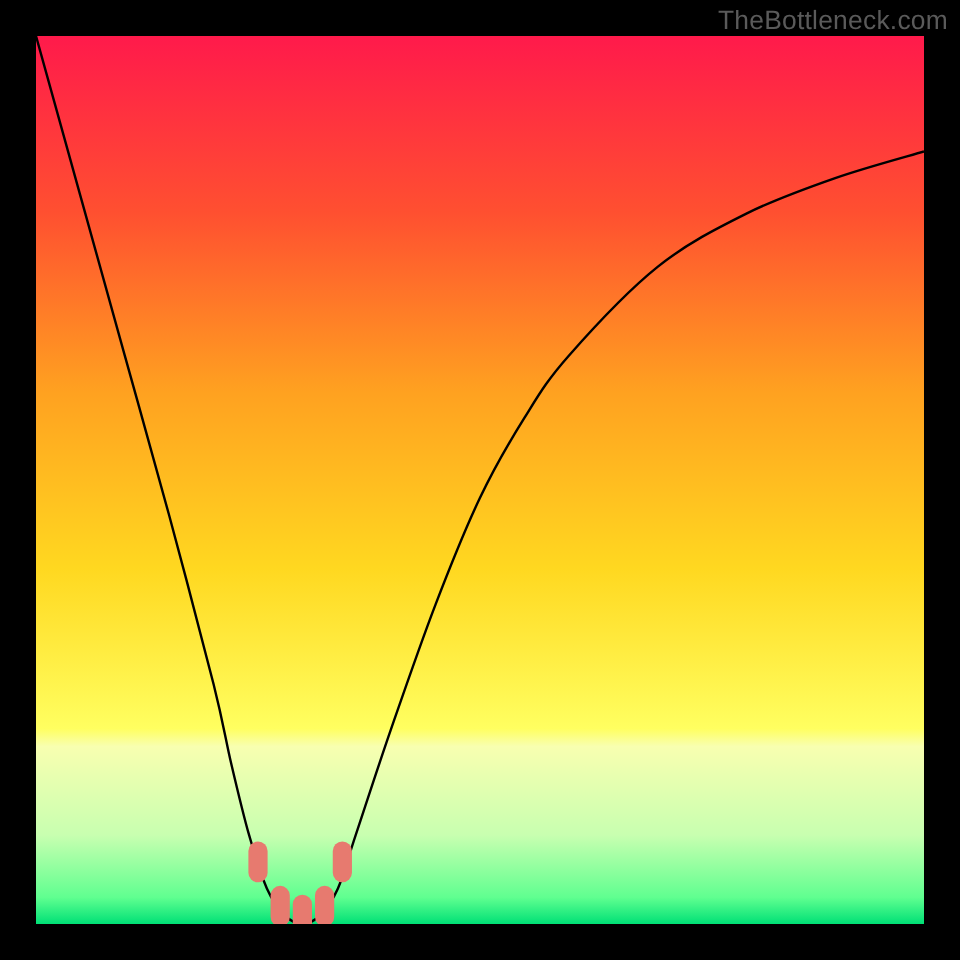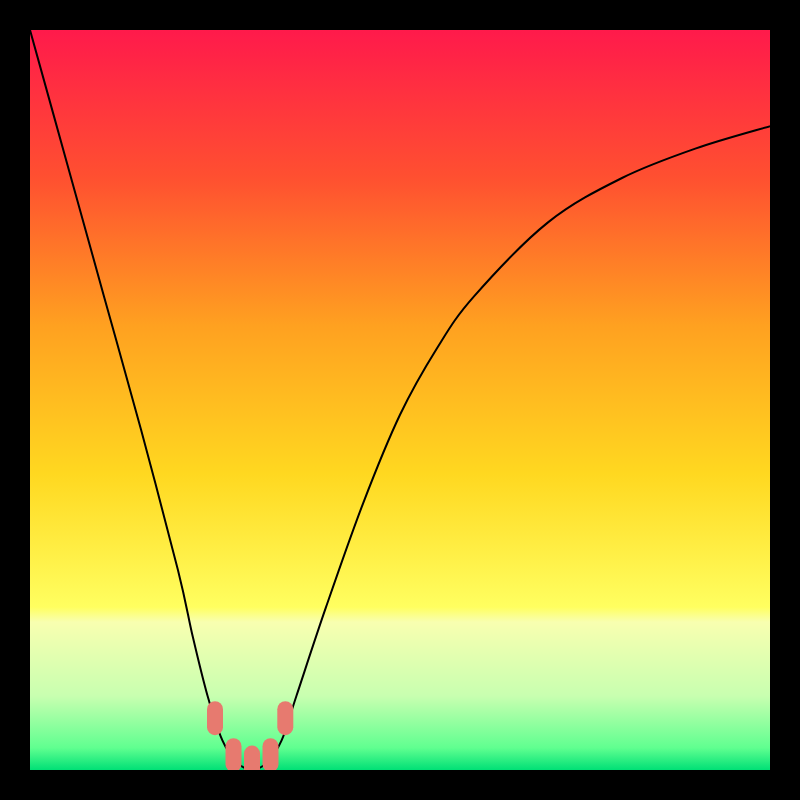--- a/index.html
+++ b/index.html
@@ -78,14 +78,15 @@
           <rect x="177" y="671.2" width="16" height="34" rx="8" ry="8" fill="#e77a6f"></rect>
           <rect x="195.50000000000003" y="708.2" width="16" height="34" rx="8" ry="8" fill="#e77a6f"></rect>
           <rect x="214" y="715.6" width="16" height="34" rx="8" ry="8" fill="#e77a6f"></rect>
           <rect x="232.5" y="708.2" width="16" height="34" rx="8" ry="8" fill="#e77a6f"></rect>
           <rect x="247.29999999999998" y="671.2" width="16" height="34" rx="8" ry="8" fill="#e77a6f"></rect>
         </g>
     </svg>
 
   </div>
 
+  <div class="watermark">TheBottleneck.com</div>
 
 </div>
 
 </body></html>

